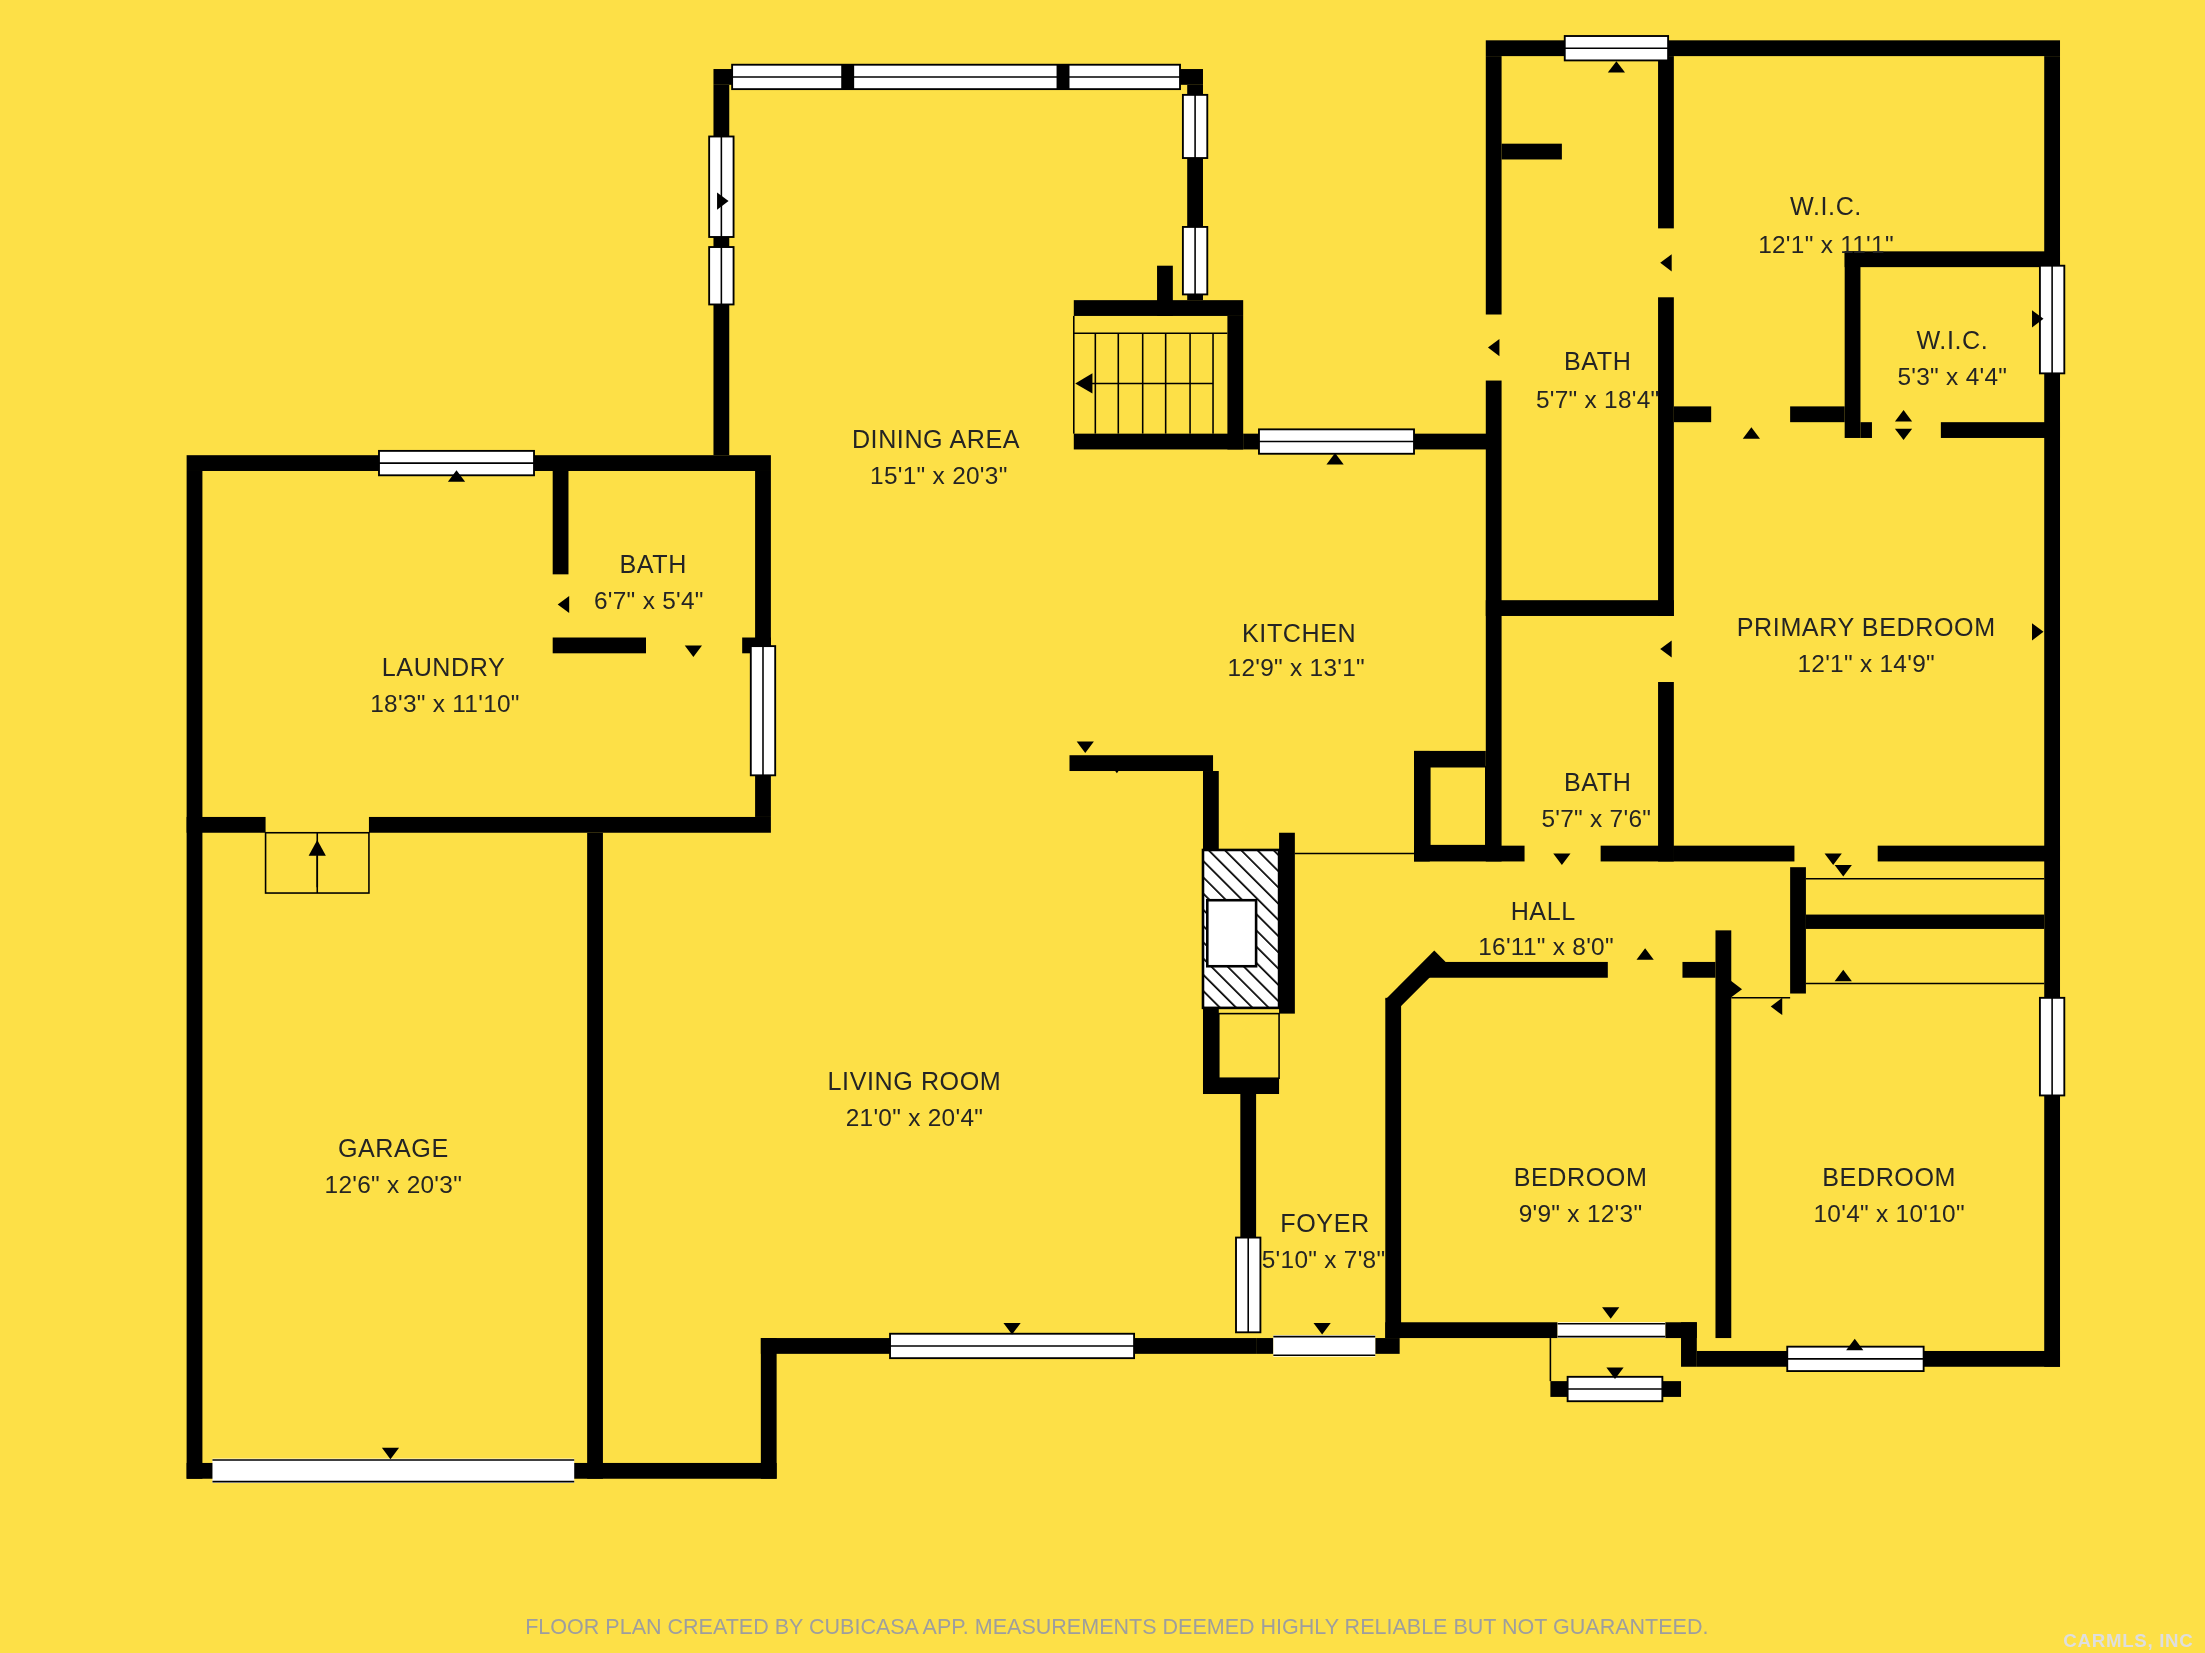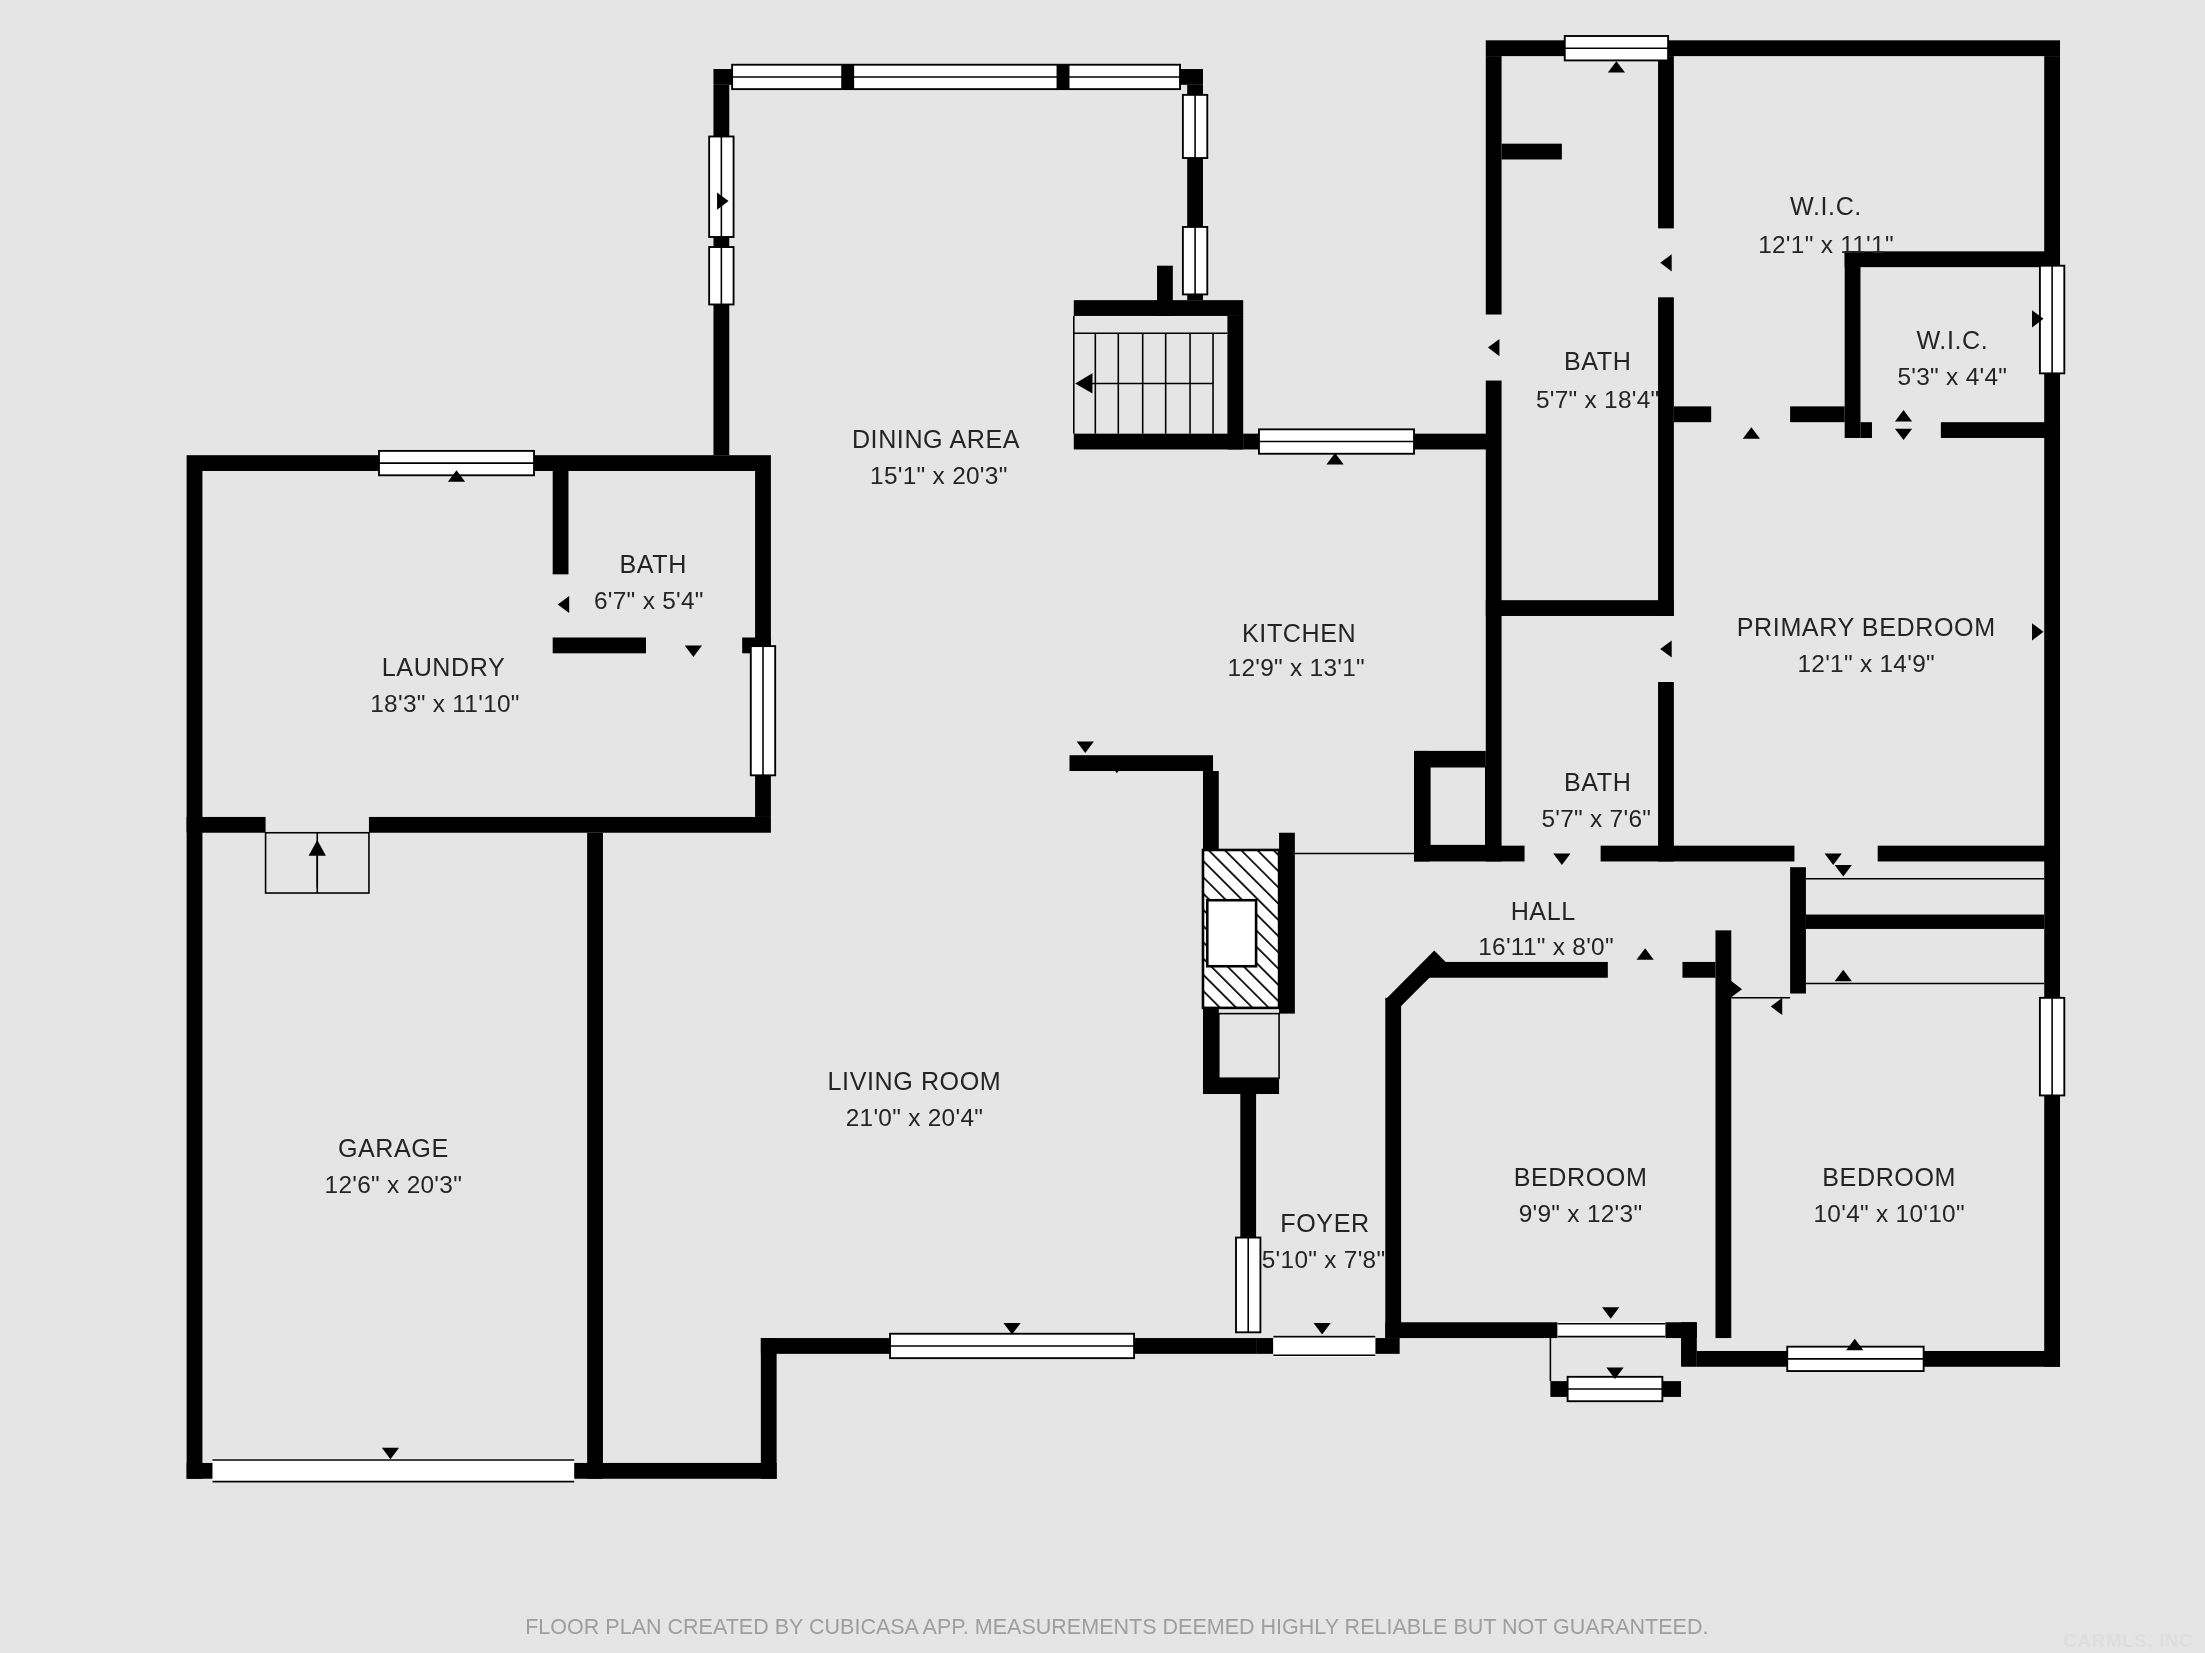--- a/index.html
+++ b/index.html
@@ -1,16 +1,16 @@
 <!DOCTYPE html>
 <html style="font-size:11.5px"><head>
 <meta charset="utf-8">
 <style>
   html,body{margin:0;padding:0;background:#ffffff;}
-  .page{position:relative;width:2205px;height:1654px;background:#e5e5e5;overflow:hidden;}
+  .page{position:relative;width:2205px;height:1654px;background:#fde047;overflow:hidden;}
   svg{position:absolute;left:0;top:0;width:2205px;height:1654px;display:block;}
   .wall{fill:#000000;}
   .thin{stroke:#000000;stroke-width:1.1;fill:none;}
   .winbox{fill:#ffffff;stroke:#000000;stroke-width:1.3;}
   .openbox{fill:#ffffff;}
   .openline{stroke:#000000;stroke-width:1.1;}
   .arrow{fill:#000000;}
   .hatchbox{stroke:#000000;stroke-width:1.8;}
   .innerbox{fill:#ffffff;stroke:#000000;stroke-width:1.8;}
   text{font-family:"Liberation Sans",sans-serif;}

